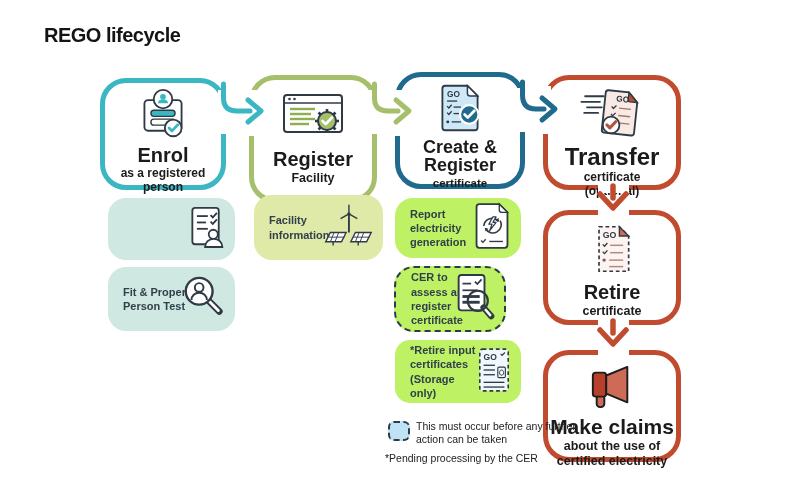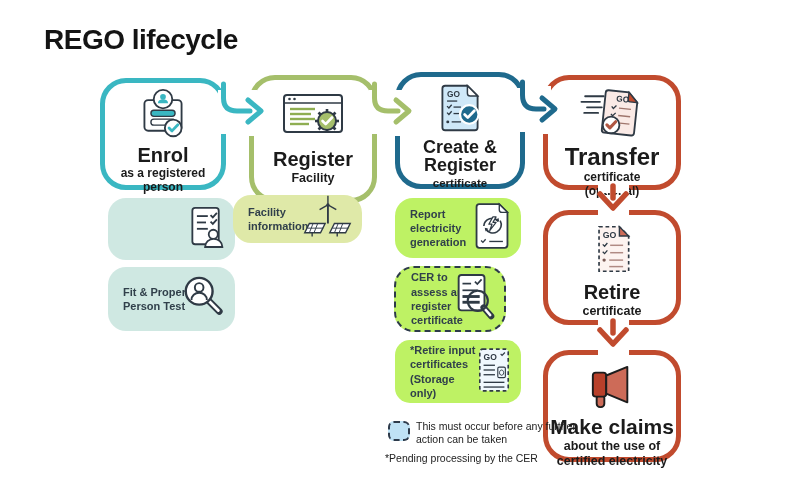--- a/index.html
+++ b/index.html
@@ -1,20 +1,20 @@
 <!DOCTYPE html>
 <html><head>
 <meta charset="utf-8">
 <style>
   html,body{margin:0;padding:0;background:#ffffff;}
   body{width:800px;height:483px;position:relative;overflow:hidden;
        font-family:"Liberation Sans",sans-serif;color:#1b1b1b;}
   .abs{position:absolute;box-sizing:border-box;}
   
-  .page-title{left:44px;top:24px;font-size:28px;font-weight:800;letter-spacing:-0.5px;color:#141414;}
+  .page-title{left:44px;top:24px;font-size:20px;font-weight:800;letter-spacing:-0.5px;color:#141414;}
   
   .step{background:#fff;border-radius:26px;border:5px solid #000;
         display:flex;flex-direction:column;align-items:center;text-align:center;}
   .step .ic{flex:0 0 auto;}
   .step-title{font-weight:800;color:#1b1b1b;line-height:1.02;}
   .step-sub{font-weight:700;color:#1b1b1b;line-height:1.15;}
   .b-teal{border-color:#3ab7c2;}
   .b-olive{border-color:#a5bf6b;}
   .b-blue{border-color:#1f6a8d;}
   .b-red{border-color:#c14b2e;}
@@ -182,21 +182,21 @@
     <svg width="46" height="46" viewBox="0 0 48 48">
       <line x1="30" y1="28" x2="41" y2="39" stroke="#2f3a45" stroke-width="7" stroke-linecap="round"></line>
       <line x1="31" y1="29" x2="40" y2="38" stroke="#fff" stroke-width="3" stroke-linecap="round"></line>
       <circle cx="20" cy="18" r="14" fill="#fff" stroke="#2f3a45" stroke-width="2.5"></circle>
       <circle cx="20" cy="14" r="4.5" fill="none" stroke="#2f3a45" stroke-width="2"></circle>
       <path d="M12,27 a8,7.5 0 0 1 16,0" fill="none" stroke="#2f3a45" stroke-width="2"></path>
     </svg>
   </span>
 </div>
 
-<div class="abs note bg-olive" style="left:233px;top:195px;width:129px;height:48px;">
+<div class="abs note bg-olive" style="left:254px;top:195px;width:129px;height:65px;">
   <div class="note-text" style="max-width:70px;">Facility information</div>
   <span class="nic">
     <svg width="52" height="48" viewBox="0 0 56 50">
       <line x1="29" y1="12" x2="29" y2="32" stroke="#2f3a45" stroke-width="2"></line>
       <line x1="29" y1="12" x2="29" y2="2" stroke="#2f3a45" stroke-width="1.5"></line>
       <line x1="29" y1="12" x2="20" y2="17" stroke="#2f3a45" stroke-width="1.5"></line>
       <line x1="29" y1="12" x2="38" y2="17" stroke="#2f3a45" stroke-width="1.5"></line>
       <circle cx="29" cy="12" r="1.8" fill="#2f3a45"></circle>
       <g fill="#fff" stroke="#2f3a45" stroke-width="1.5">
         <path d="M4,42 l5,-10 h17 l-5,10 z"></path>

